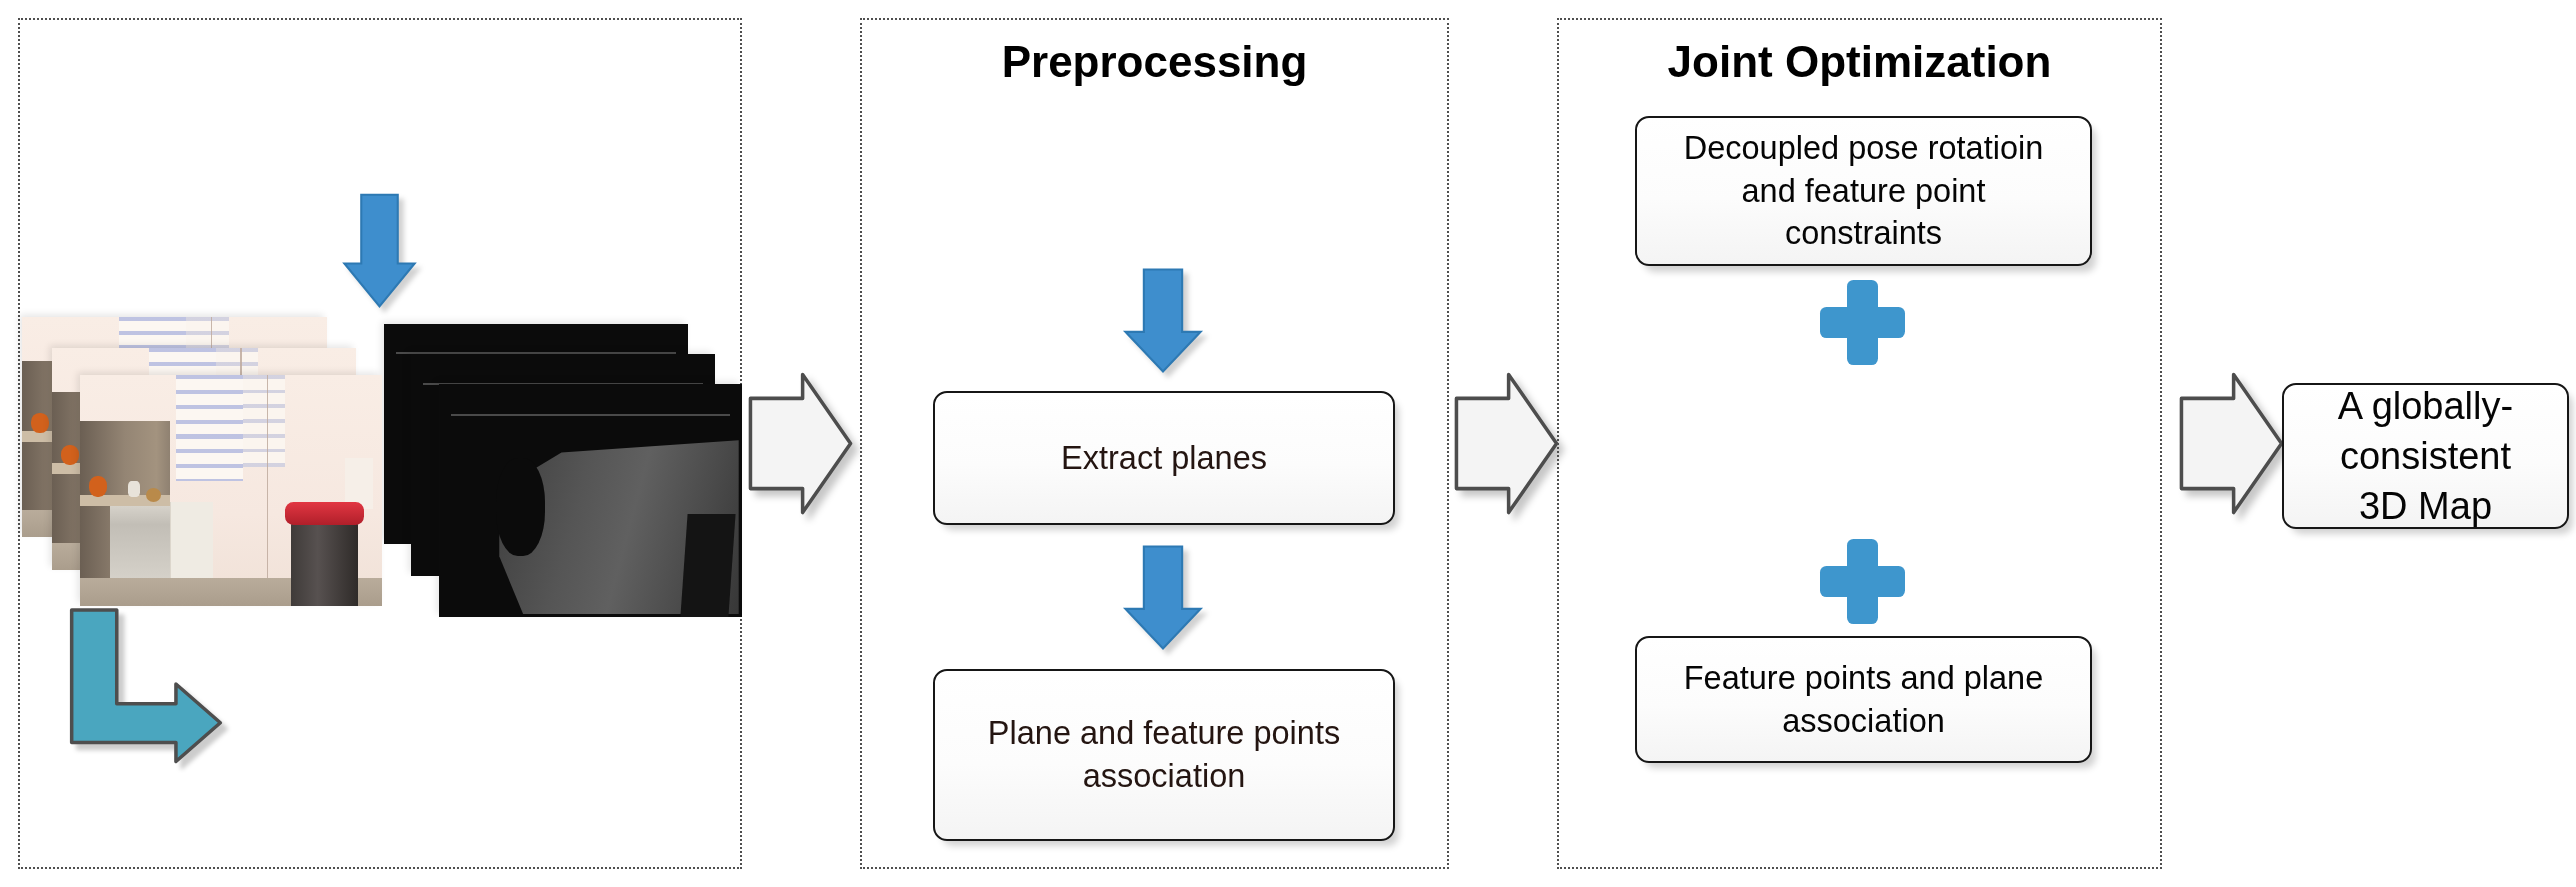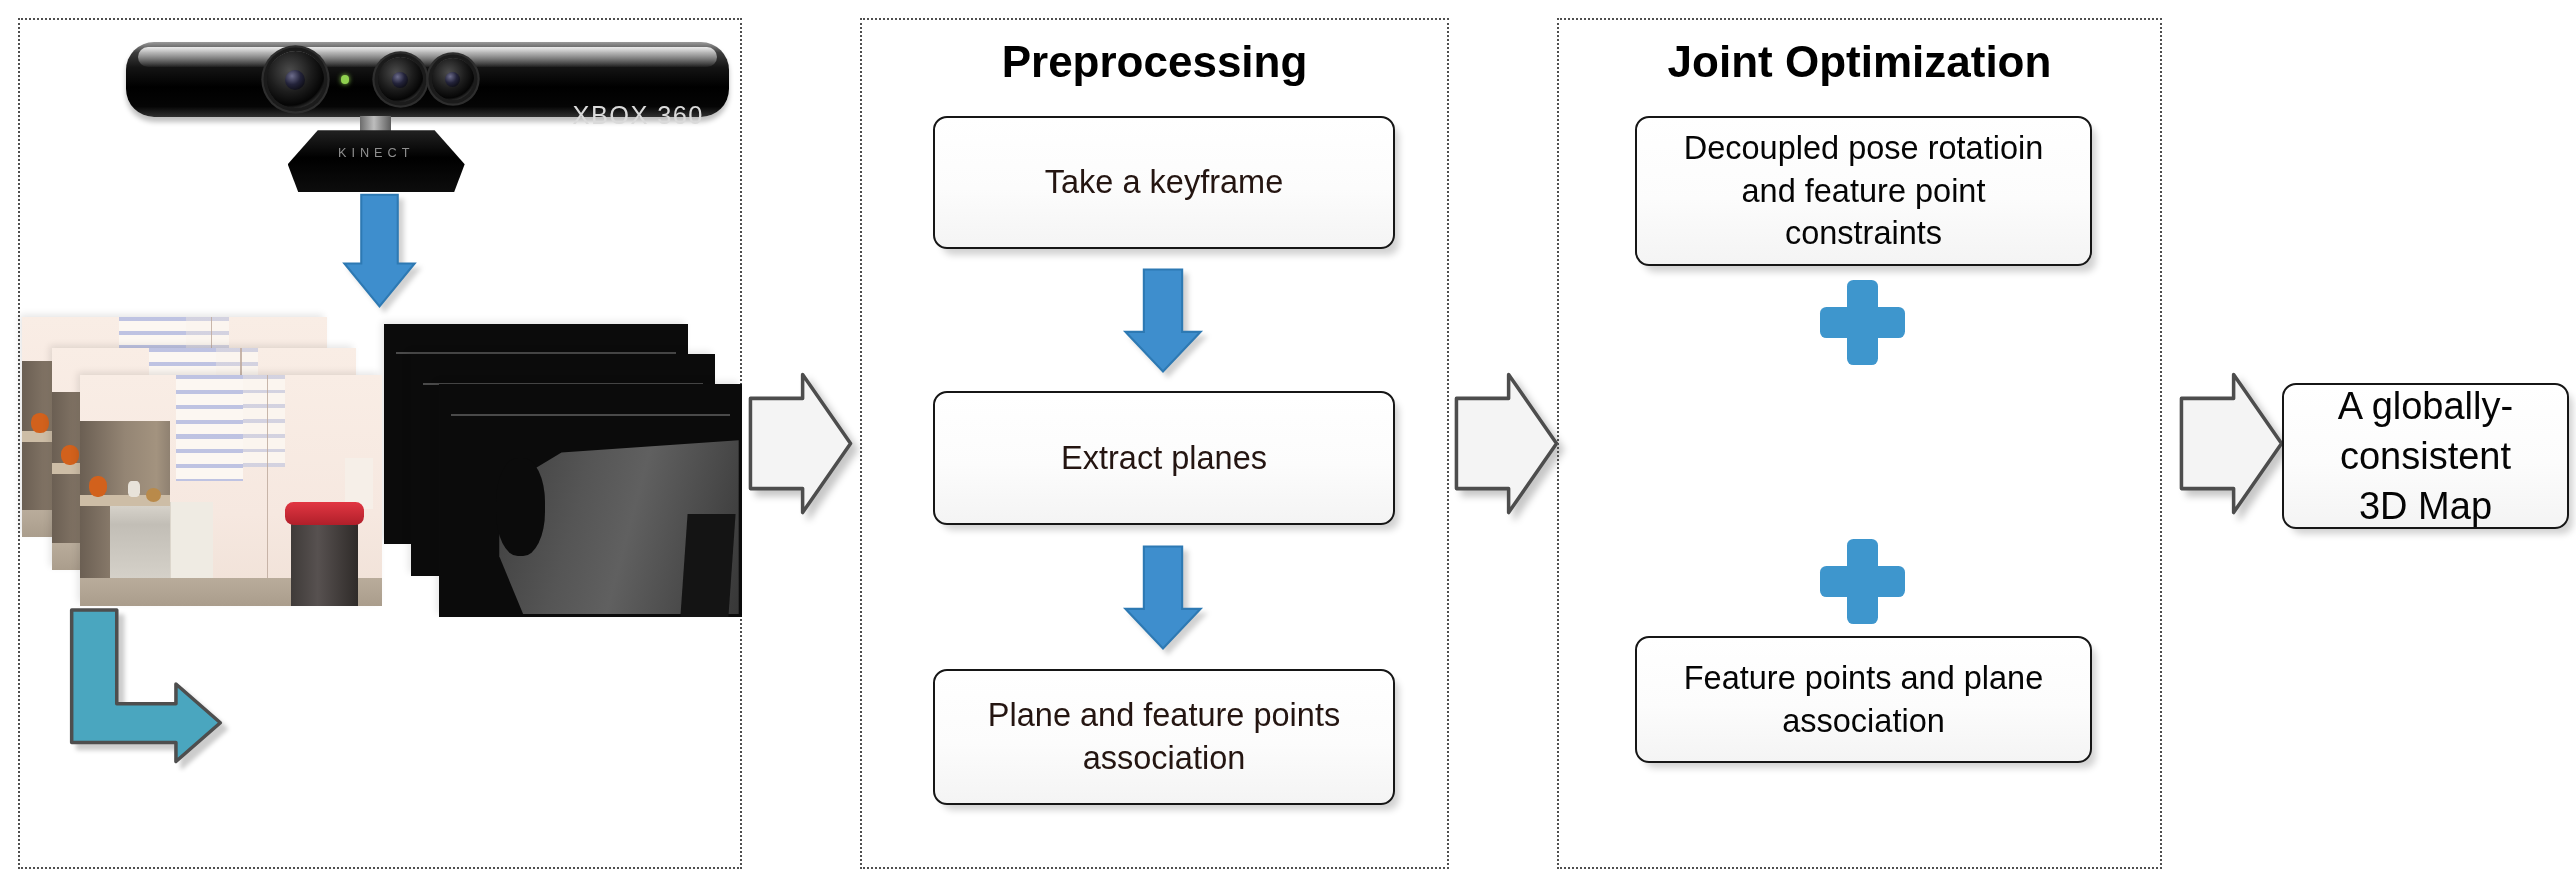--- a/index.html
+++ b/index.html
@@ -66,39 +66,20 @@
   .plus .h{position:absolute;left:0;top:27px;width:85px;height:31px;border-radius:6.4px;}
   .plus .v{position:absolute;left:27px;top:0;width:31px;height:85px;border-radius:6.4px;}
 </style>
 </head>
 <body>
 
 <div id="stage">
 
   <div class="panel" style="left:17.7px;top:17.7px;width:724px;height:851px;">
 
-    <div style="position:absolute;left:49px;top:3.5px;width:618px;height:177px;background:#fff;">
-      <div class="kbar" style="left:57px;top:19px;">
-        <div class="lens" style="left:141px;top:9.2px;width:57px;height:57px;">
-            <div class="pupil"></div>
-          </div>
-        <div class="led" style="left:215px;top:33px;"></div>
-        <div class="lens" style="left:252px;top:15px;width:45px;height:45px;">
-            <div class="pupil"></div>
-          </div>
-        <div class="lens" style="left:306px;top:16.2px;width:42px;height:42px;">
-            <div class="pupil"></div>
-          </div>
-        <div class="kbrand">XBOX 360</div>
-      </div>
-      <div class="kneck" style="left:291px;top:93px;"></div>
-      <div class="kbase" style="left:219px;top:107px;">
-        <div class="kmodel">KINECT</div>
-      </div>
-    </div>
 
     <svg class="arrow-svg shadowed" style="left:323px;top:173px;" width="73" height="115" viewBox="0 0 104 163">
       <path d="M26,2 H78 V100 H102 L52,161 L2,100 H26 Z" stroke="#2d79b3" stroke-width="3" fill="#3e8ecd"></path>
     </svg>
 
     <div>
       <div class="frame kitchen" style="left:2.1px;top:297px;width:305px;height:220px;z-index:1;">
         <div class="kit" style="left:32%;top:0;width:22%;height:46%;background:#fcf7f2;background-image:repeating-linear-gradient(180deg,rgba(90,110,200,0.38) 0 4%,transparent 4% 14%);"></div>
         <div class="kit" style="left:54%;top:0;width:14%;height:40%;background:#fbf5ef;background-image:repeating-linear-gradient(180deg,rgba(120,130,190,0.30) 0 4%,transparent 4% 16%);"></div>
         <div class="kit" style="left:0;top:20%;width:30%;height:72%;background:linear-gradient(90deg,#6b5f53,#948574 50%,#a3937f 85%,#8f8171);"></div>
@@ -172,37 +153,34 @@
   </div>
 
   <svg class="arrow-svg" style="left:749px;top:373px;filter:drop-shadow(6.4px 6.4px 3.5px rgba(0,0,0,0.22));" width="103" height="141" viewBox="0 0 146 200">
     <path d="M2,36 H76 V2 L144,100 L76,198 V164 H2 Z" stroke="#4d4d4d" stroke-width="5" stroke-linejoin="round" fill="#f4f4f4"></path>
   </svg>
 
   <div class="panel" style="left:860px;top:17.7px;width:589px;height:851px;"></div>
 
   <div class="panel-title" style="left:860px;top:37px;width:589px;">Preprocessing</div>
 
-  <div class="fbox" style="left:933px;top:116px;width:462px;height:133px;">
-    <div class="label">Take a keyframe</div>
-  </div>
 
   <svg class="arrow-svg shadowed" style="left:1124px;top:268px;" width="78" height="105" viewBox="0 0 110 148">
     <path d="M28,2 H82 V90 H108 L55,146 L2,90 H28 Z" stroke="#2d79b3" stroke-width="3" fill="#3e8ecd"></path>
   </svg>
 
   <div class="fbox" style="left:933px;top:391px;width:462px;height:134px;">
     <div class="label">Extract planes</div>
   </div>
 
   <svg class="arrow-svg shadowed" style="left:1124px;top:545px;" width="78" height="105" viewBox="0 0 110 148">
     <path d="M28,2 H82 V90 H108 L55,146 L2,90 H28 Z" stroke="#2d79b3" stroke-width="3" fill="#3e8ecd"></path>
   </svg>
 
-  <div class="fbox" style="left:933px;top:669px;width:462px;height:136px;">
+  <div class="fbox" style="left:933px;top:669px;width:462px;height:172px;">
     <div class="label">Plane and feature points
 association</div>
   </div>
 
   <svg class="arrow-svg" style="left:1455px;top:373px;filter:drop-shadow(6.4px 6.4px 3.5px rgba(0,0,0,0.22));" width="103" height="141" viewBox="0 0 146 200">
     <path d="M2,36 H76 V2 L144,100 L76,198 V164 H2 Z" stroke="#4d4d4d" stroke-width="5" stroke-linejoin="round" fill="#f4f4f4"></path>
   </svg>
 
   <div class="panel" style="left:1557px;top:17.7px;width:605px;height:851px;"></div>
 

